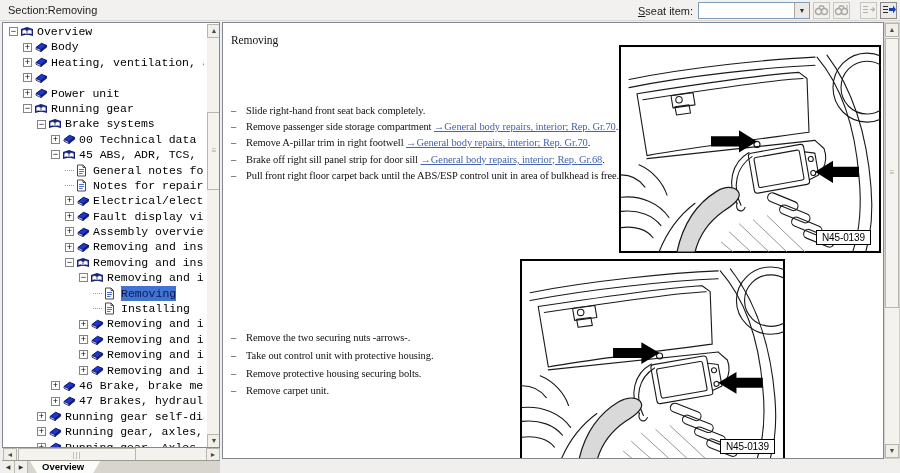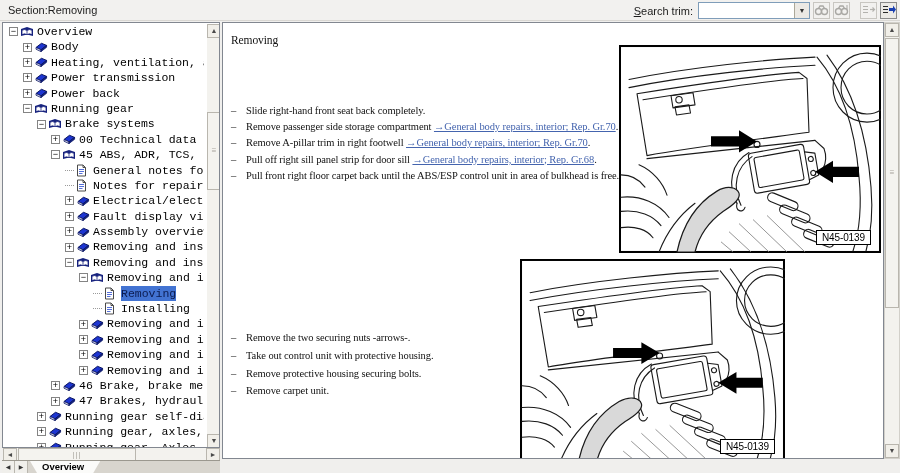--- a/index.html
+++ b/index.html
@@ -64,21 +64,21 @@
   .fig2 { left:297px; top:236px; width:265px; height:203px; }
   .figsvg, .figsvg svg { position:absolute; left:0; top:0; width:100%; height:100%; }
   .figlabel { position:absolute; right:10px; bottom:8px; border:1px solid #000; background:#fff; padding:0 5px; font:10px "Liberation Sans",sans-serif; line-height:13px; color:#000; }
 </style>
 </head>
 <body>
 
 <div class="topbar">
   <span class="section-label">Section:Removing</span>
   <div class="search-cluster">
-    <span class="search-label"><u>S</u><span>earch trim:</span></span>
+    <span class="search-label"><u>S</u><span>seat item:</span></span>
     <div class="combo">
       <input value="" style="">
       <div class="drop">▼</div>
     </div>
     <div class="tbtn">
       <span><svg width="15" height="13">
             <g fill="none" stroke="#a9a8a4" stroke-width="1.4">
               <circle cx="4.5" cy="8.5" r="3"></circle>
               <circle cx="10.5" cy="8.5" r="3"></circle>
               <path d="M4.5 5.5 L6 3 h3 l1.5 2.5"></path>
@@ -154,32 +154,31 @@
         </div>
         <div class="trow" style="padding-left: 20px;">
           <span class="exp">+</span>
           <span class="tic">
             <svg width="14" height="12" viewBox="0 0 14 12">
               <path d="M2 6.5 L7.5 2.3 L12.6 4.4 L7 8.8 Z" fill="#1d35d1" stroke="#0a1560" stroke-width="1"></path>
               <path d="M2 6.5 L2 8.2 L7 10.6 L7 8.8 Z" fill="#e9e9ff" stroke="#0a1560" stroke-width="0.8"></path>
               <path d="M7 10.6 L12.6 6.2 L12.6 4.4 L7 8.8 Z" fill="#0f1f8a" stroke="#0a1560" stroke-width="0.8"></path>
             </svg>
           </span>
-          <span class="tlbl">Power transmission</span>
         </div>
         <div class="trow" style="padding-left: 20px;">
           <span class="exp">+</span>
           <span class="tic">
             <svg width="14" height="12" viewBox="0 0 14 12">
               <path d="M2 6.5 L7.5 2.3 L12.6 4.4 L7 8.8 Z" fill="#1d35d1" stroke="#0a1560" stroke-width="1"></path>
               <path d="M2 6.5 L2 8.2 L7 10.6 L7 8.8 Z" fill="#e9e9ff" stroke="#0a1560" stroke-width="0.8"></path>
               <path d="M7 10.6 L12.6 6.2 L12.6 4.4 L7 8.8 Z" fill="#0f1f8a" stroke="#0a1560" stroke-width="0.8"></path>
             </svg>
           </span>
-          <span class="tlbl">Power back</span>
+          <span class="tlbl">Power unit</span>
         </div>
         <div class="trow" style="padding-left: 20px;">
           <span class="exp">−</span>
           <span class="tic">
             <svg width="14" height="12" viewBox="0 0 14 12">
               <path d="M1 3 L7 1 L13 3 L13 10 L7 8.4 L1 10 Z" fill="#16227e"></path>
               <path d="M2 4.2 Q4.5 2.8 7 4.4 Q9.5 2.8 12 4.2 L12 8.6 Q9.5 7.1 7 8.6 Q4.5 7.1 2 8.6 Z" fill="#fff" stroke="#16227e" stroke-width="0.8"></path>
               <path d="M7 4.4 L7 8.6" stroke="#16227e" stroke-width="0.8"></path>
             </svg>
           </span>
@@ -461,21 +460,21 @@
         <div class="bullet">
           <span class="dash">–</span>
           <span class="btxt"><span>Remove passenger side storage compartment </span><a class="dlink">→General body repairs, interior; Rep. Gr.70</a><span>.</span></span>
         </div>
         <div class="bullet">
           <span class="dash">–</span>
           <span class="btxt"><span>Remove A-pillar trim in right footwell </span><a class="dlink">→General body repairs, interior; Rep. Gr.70</a><span>.</span></span>
         </div>
         <div class="bullet">
           <span class="dash">–</span>
-          <span class="btxt"><span>Pull off right sill panel strip for door sill </span><a class="dlink">→General body repairs, interior; Rep. Gr.68</a><span>.</span></span>
+          <span class="btxt"><span>Brake off right sill panel strip for door sill </span><a class="dlink">→General body repairs, interior; Rep. Gr.68</a><span>.</span></span>
         </div>
         <div class="bullet">
           <span class="dash">–</span>
           <span class="btxt"><span>Pull front right floor carpet back until the ABS/ESP control unit in area of bulkhead is free.</span></span>
         </div>
       </div>
     <div class="doc-list2" id="doc-list2">
         <div class="bullet">
           <span class="dash">–</span>
           <span class="btxt"><span>Remove the two securing nuts -arrows-.</span></span>

